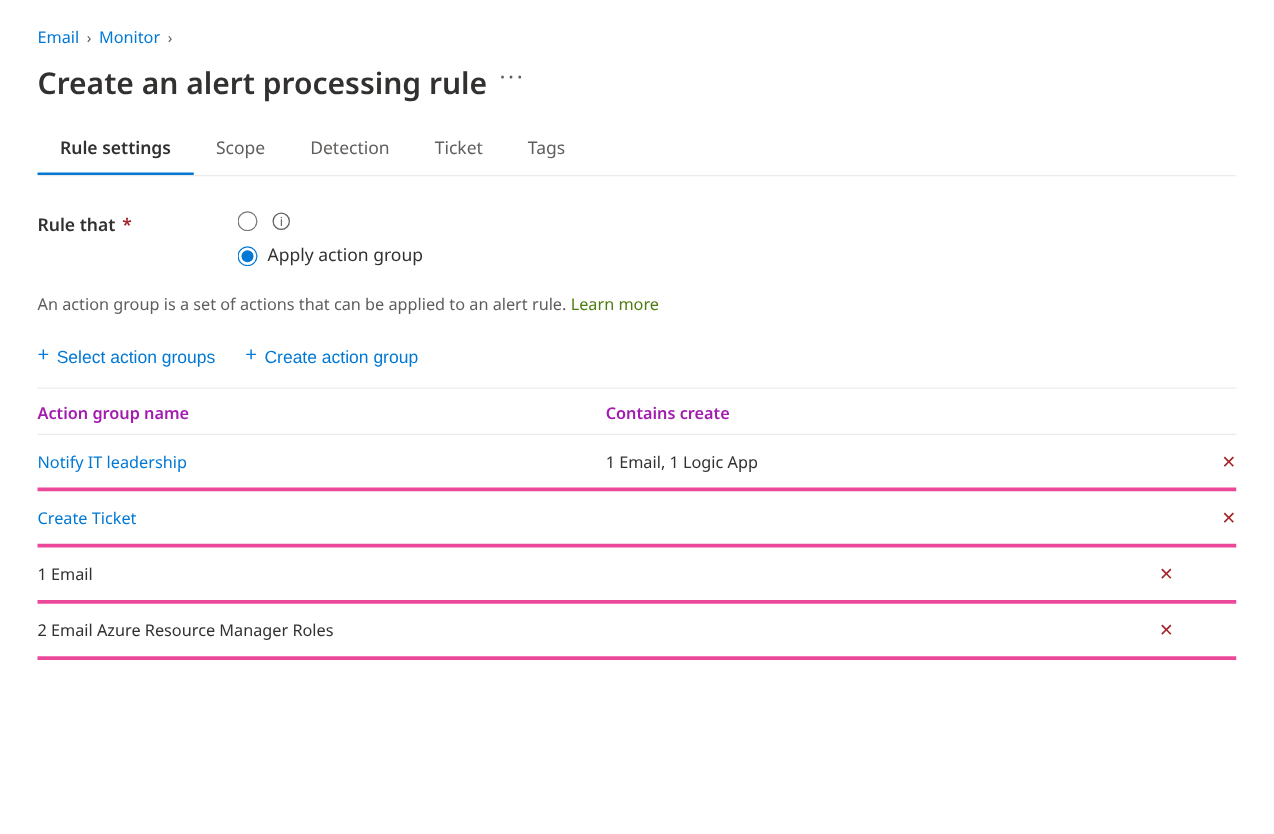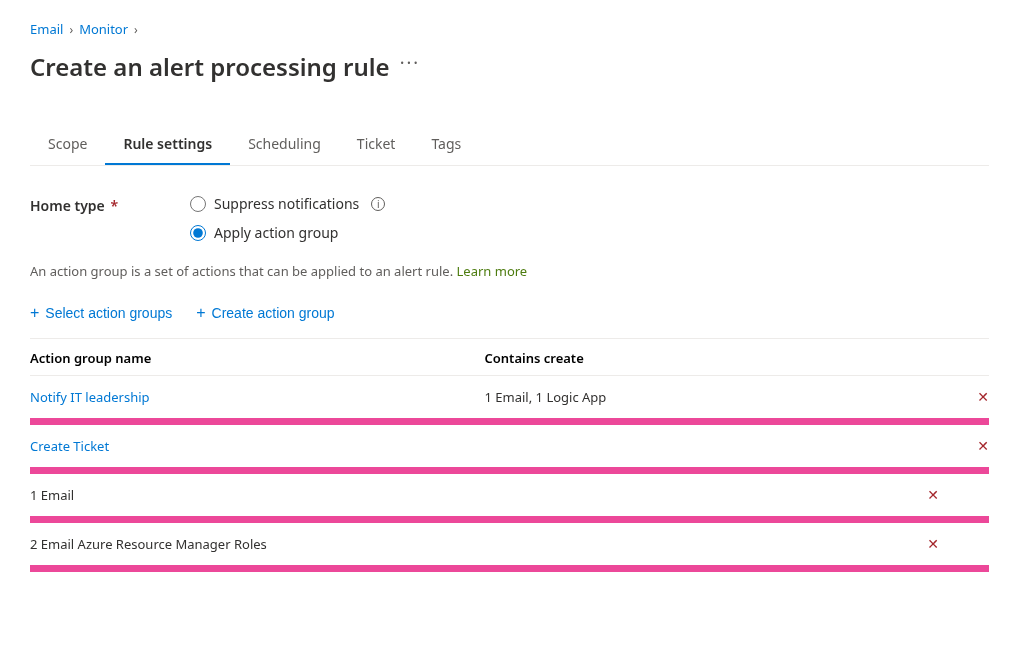--- a/index.html
+++ b/index.html
@@ -23,21 +23,21 @@
       font-size: 12px;
     }
     .breadcrumb a {
       color: #0078d4;
       text-decoration: none;
     }
     .page-title {
       font-size: 24px;
       font-weight: 600;
       color: #323130;
-      margin-bottom: 41px;
+      margin-bottom: 16px;
       display: flex;
       align-items: flex-start;
       gap: 10px;
     }
     .page-title-ellipsis {
       font-size: 18px;
       color: #605e5c;
       font-weight: 400;
       letter-spacing: 2px;
     }
@@ -155,27 +155,27 @@
     }
     .table-header {
       display: grid;
       grid-template-columns: 1fr 1fr 50px;
       padding: 10px 0 8px 0;
       border-bottom: 1px solid #edebe9;
     }
     .table-header-cell {
       font-size: 13px;
       font-weight: 600;
-      color: #000000;
+      color: #a21caf;
     }
     .table-row {
       display: grid;
       grid-template-columns: 1fr 1fr 50px;
       padding: 12px 0;
-      border-bottom: 7px solid #ec4899;
+      border-bottom: 3px solid #ec4899;
       align-items: center;
     }
     .table-cell {
       font-size: 13px;
       color: #323130;
     }
     .table-cell.link {
       color: #0078d4;
       cursor: pointer;
       text-decoration: none;
@@ -205,35 +205,34 @@
   <a>Monitor</a>
   <span>›</span>
 </div>
 
 <div class="page-title">
   <span>Create an alert processing rule</span>
   <span class="page-title-ellipsis">···</span>
 </div>
 
 <div class="tabs">
+  <a class="tab active">Rule settings</a>
   <a class="tab">Scope</a>
-  <a class="tab active">Rule settings</a>
-  <a class="tab">Scheduling</a>
+  <a class="tab">Detection</a>
   <a class="tab">Ticket</a>
   <a class="tab">Tags</a>
 </div>
 
 <div class="section rule-type-row">
   <div class="rule-type-label">
-    <span>Home type</span><span class="required-star"> *</span>
+    <span>Rule that</span><span class="required-star"> *</span>
   </div>
   <div class="radio-group">
     <div class="radio-option">
       <input type="radio" name="rule-type" id="suppress" style="">
-      <label for="suppress">Suppress notifications</label>
       <span class="info-icon">i</span>
     </div>
     <div class="radio-option">
       <input type="radio" name="rule-type" id="apply-action-group" checked="" style="">
       <label for="apply-action-group">Apply action group</label>
     </div>
   </div>
 </div>
 
 <div class="description-text">

